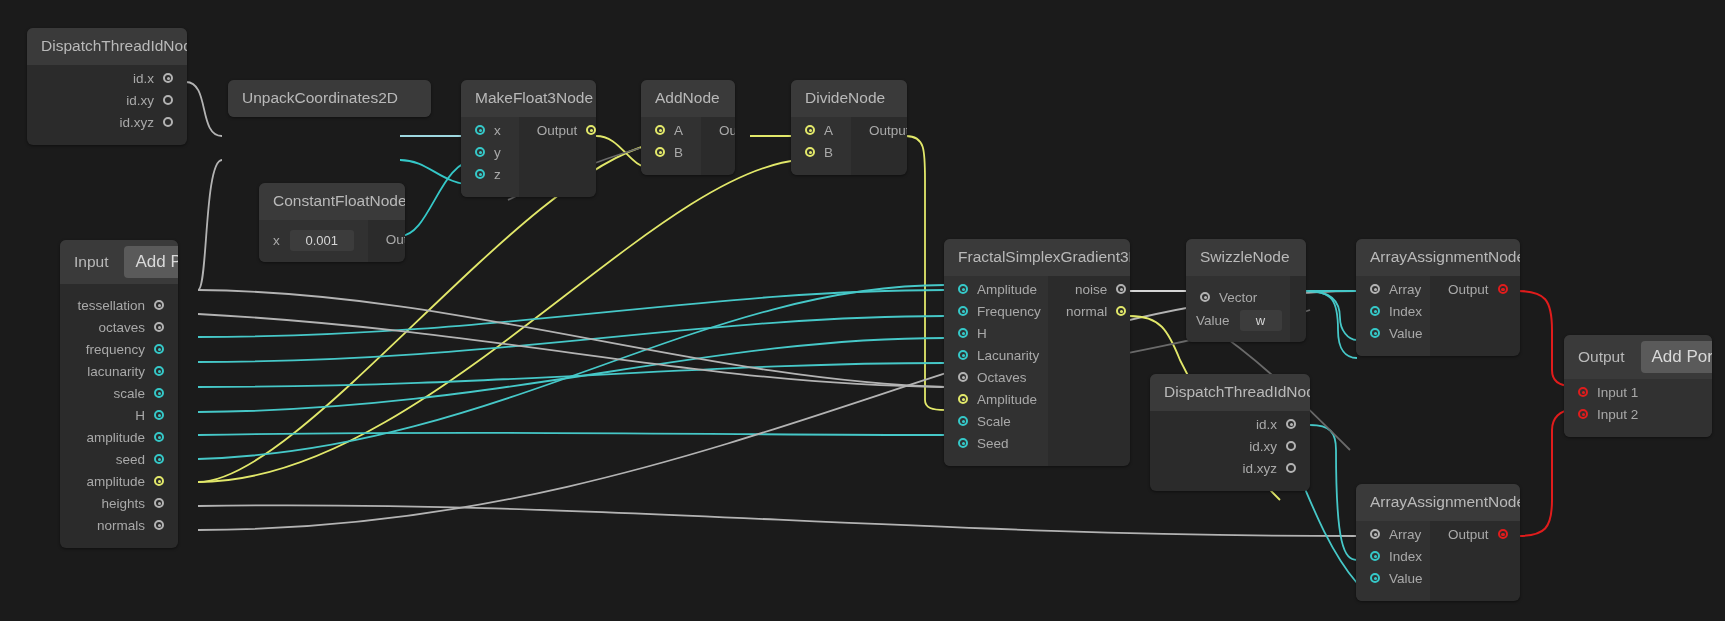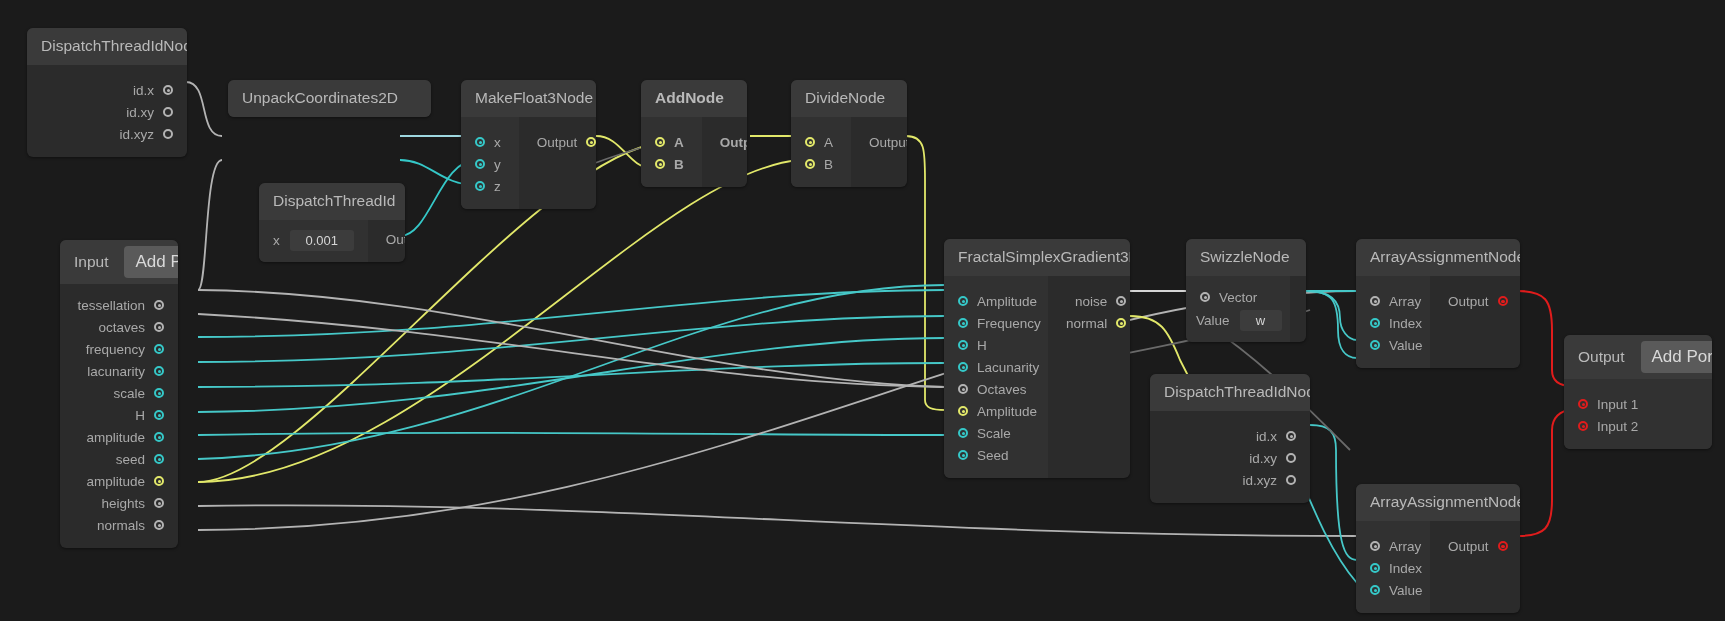--- a/index.html
+++ b/index.html
@@ -35,21 +35,21 @@
   .add-port-btn{
     background:#5a5a5a;
     color:#d9d9d9;
     font-size:17px;
     border-radius:4px;
     padding:6px 11px;
     margin-left:16px;
     white-space:nowrap;
   }
   .node-body{display:flex;align-items:stretch;}
-  .col{display:flex;flex-direction:column;padding:14px 0 12px 0;}
+  .col{display:flex;flex-direction:column;padding:2px 0 12px 0;}
   .col.in{align-items:flex-start;background:#313131;flex:0 0 auto;}
   .col.out{align-items:flex-end;background:transparent;flex:1 1 auto;}
   .col.plain{background:transparent;}
   .port{
     display:flex;align-items:center;gap:9px;
     height:22px;
     font-size:13.5px;
     color:#a9a9a9;
     white-space:nowrap;
   }
@@ -172,21 +172,21 @@
         </div>
       </div>
     </div>
   </div>
 
   <div class="node" style="left:228px;top:80px;width:203px;">
     <div class="node-header">UnpackCoordinates2D</div>
   </div>
 
   <div class="node" style="left:259px;top:183px;width:146px;">
-    <div class="node-header">DispatchThreadId</div>
+    <div class="node-header">ConstantFloatNode</div>
     <div class="node-body">
       <div class="col in" style="padding:8px 0 10px 0;">
         <div class="row-widget">
           <span>x</span>
           <span class="field">0.001</span>
         </div>
       </div>
       <div class="col out" style="padding:8px 0 10px 0;">
         <div class="port">
 
@@ -215,21 +215,21 @@
       </div>
       <div class="col out plain">
         <div class="port">
           <span class="port-dot c-yellow filled"></span>
           <span>Output</span>
         </div>
       </div>
     </div>
   </div>
 
-  <div class="node" style="left:641px;top:80px;width:106px;font-weight:bold;">
+  <div class="node" style="left:641px;top:80px;width:94px;">
     <div class="node-header">AddNode</div>
     <div class="node-body">
       <div class="col in">
         <div class="port">
           <span class="port-dot c-yellow filled"></span>
           <span>A</span>
         </div>
         <div class="port">
           <span class="port-dot c-yellow filled"></span>
           <span>B</span>

